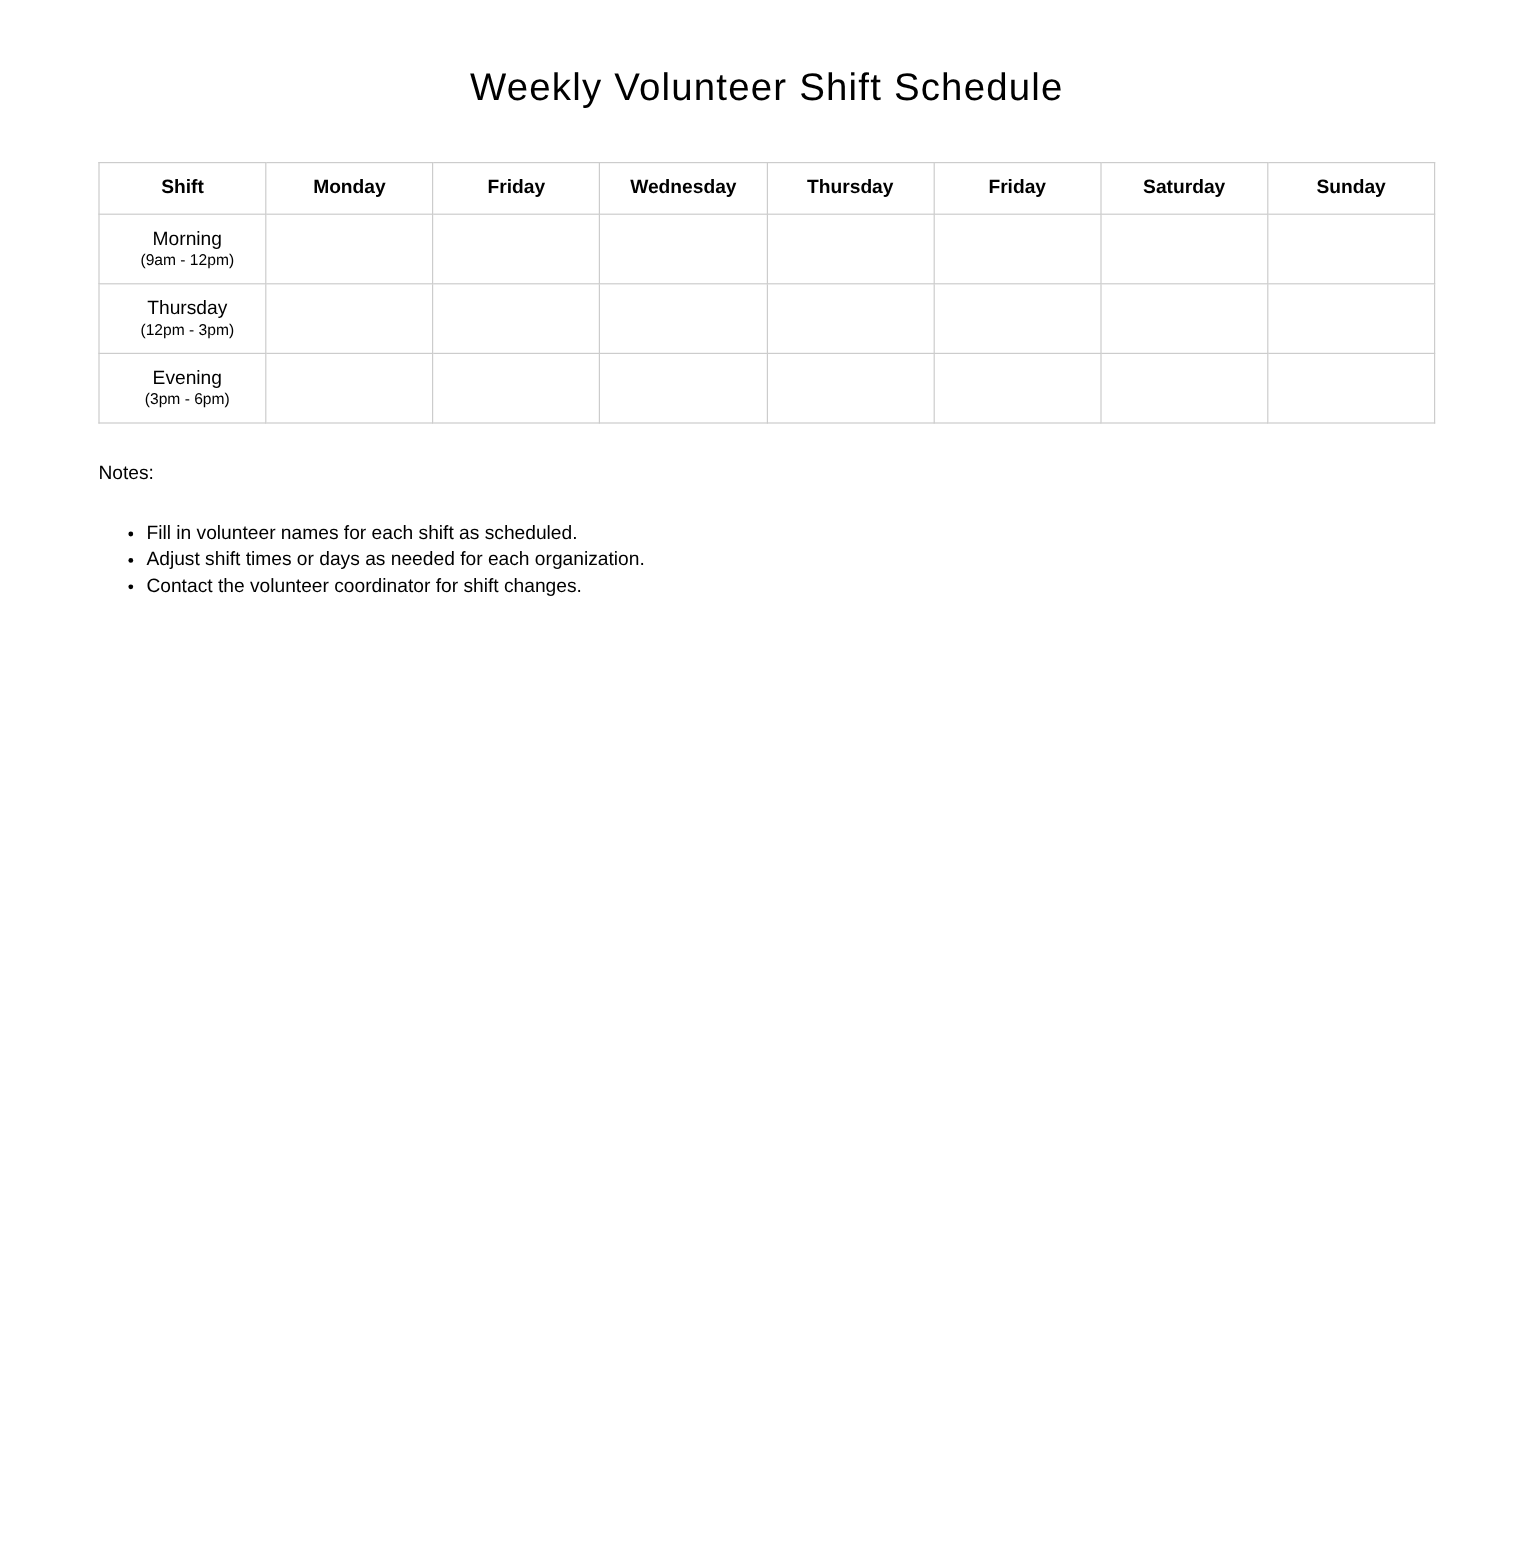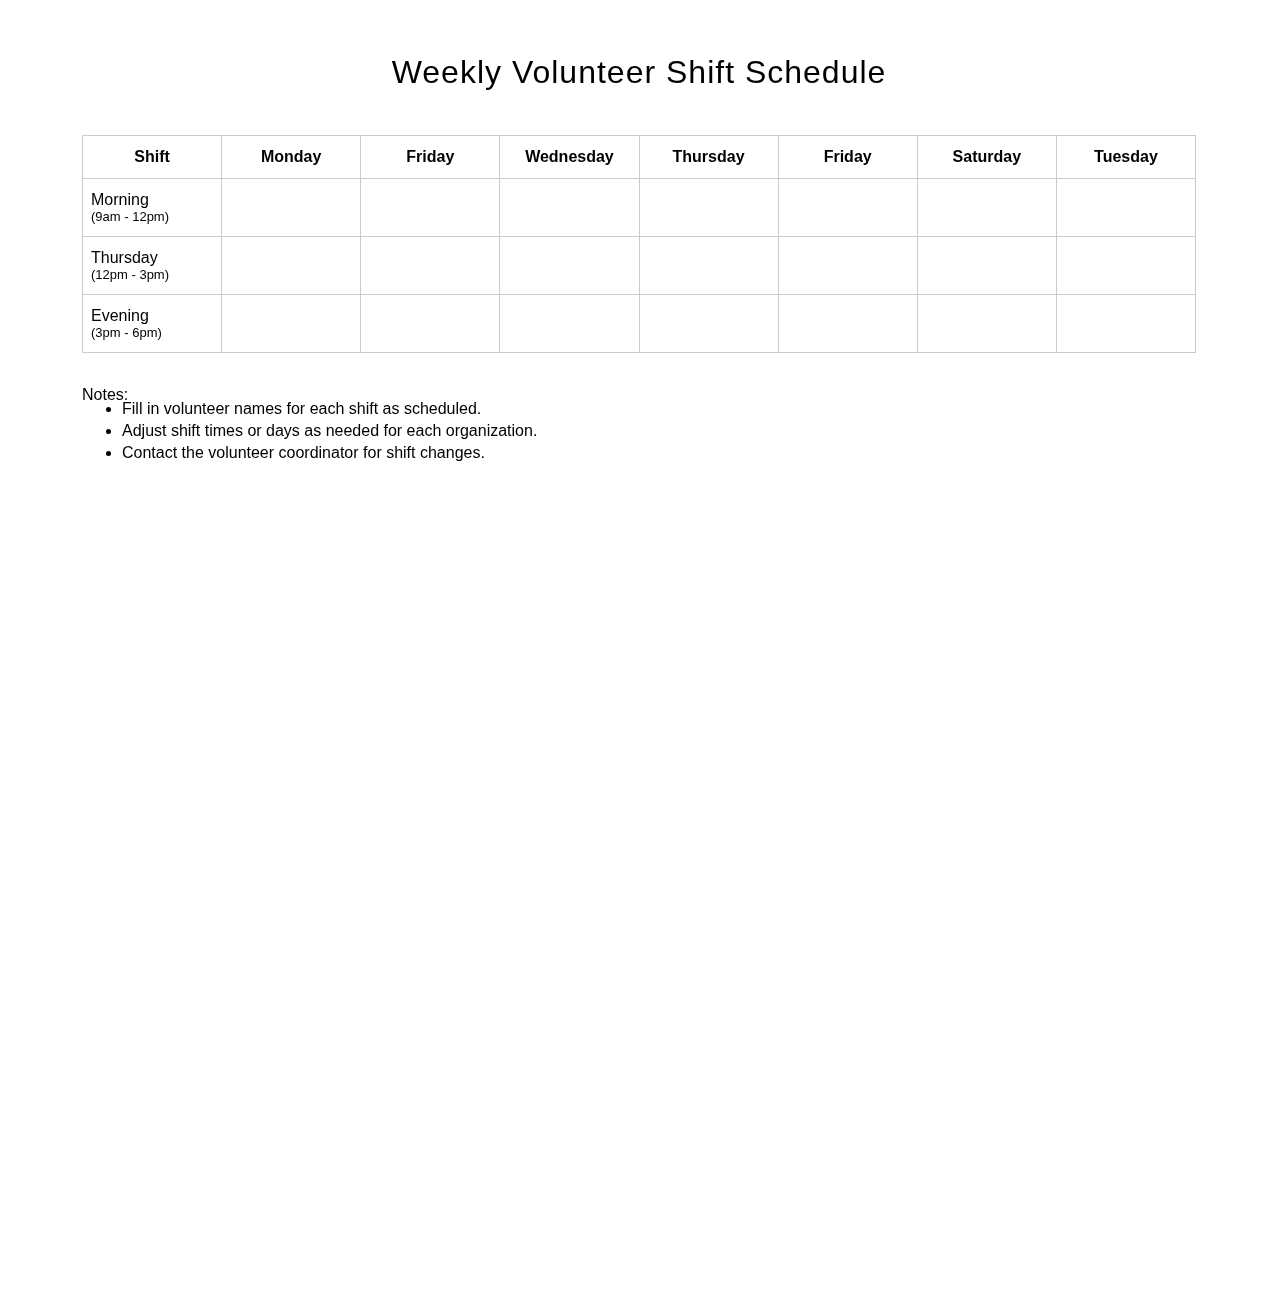--- a/index.html
+++ b/index.html
@@ -21,51 +21,51 @@
       position: absolute; top: 135px; left: 0;
       width: 1114px;
       border-collapse: collapse;
       table-layout: fixed;
     }
     th, td { border: 1px solid #cccccc; padding: 0; }
     th {
       height: 42px;
       font-size: 16px; font-weight: bold; text-align: center;
     }
-    td { height: 57px; vertical-align: middle; }
+    td { height: 57px; vertical-align: middle; text-align: center; }
     td.shift { padding-left: 8px; }
     .shift-name { font-size: 16px; line-height: 18px; display: block; }
     .shift-time { font-size: 13px; line-height: 16px; display: block; }
     .notes-title {
       position: absolute; top: 386px; left: 0;
       font-size: 16px; font-weight: normal; margin: 0;
     }
     ul {
-      position: absolute; top: 398px; left: 0;
+      position: absolute; top: 434px; left: 0;
       margin: 0; padding-left: 40px;
       font-size: 16px; line-height: 22px;
     }
   </style>
 </head>
 <body>
 
 <div class="container">
   <h1>Weekly Volunteer Shift Schedule</h1>
 
   <table>
     <thead>
       <tr>
         <th>Shift</th>
         <th>Monday</th>
         <th>Friday</th>
         <th>Wednesday</th>
         <th>Thursday</th>
         <th>Friday</th>
         <th>Saturday</th>
-        <th>Tuesday</th>
+        <th>Sunday</th>
       </tr>
     </thead>
     <tbody>
       <tr>
         <td class="shift">
           <span class="shift-name">Morning</span>
           <span class="shift-time">(9am - 12pm)</span>
         </td>
         <td></td>
         <td></td>

